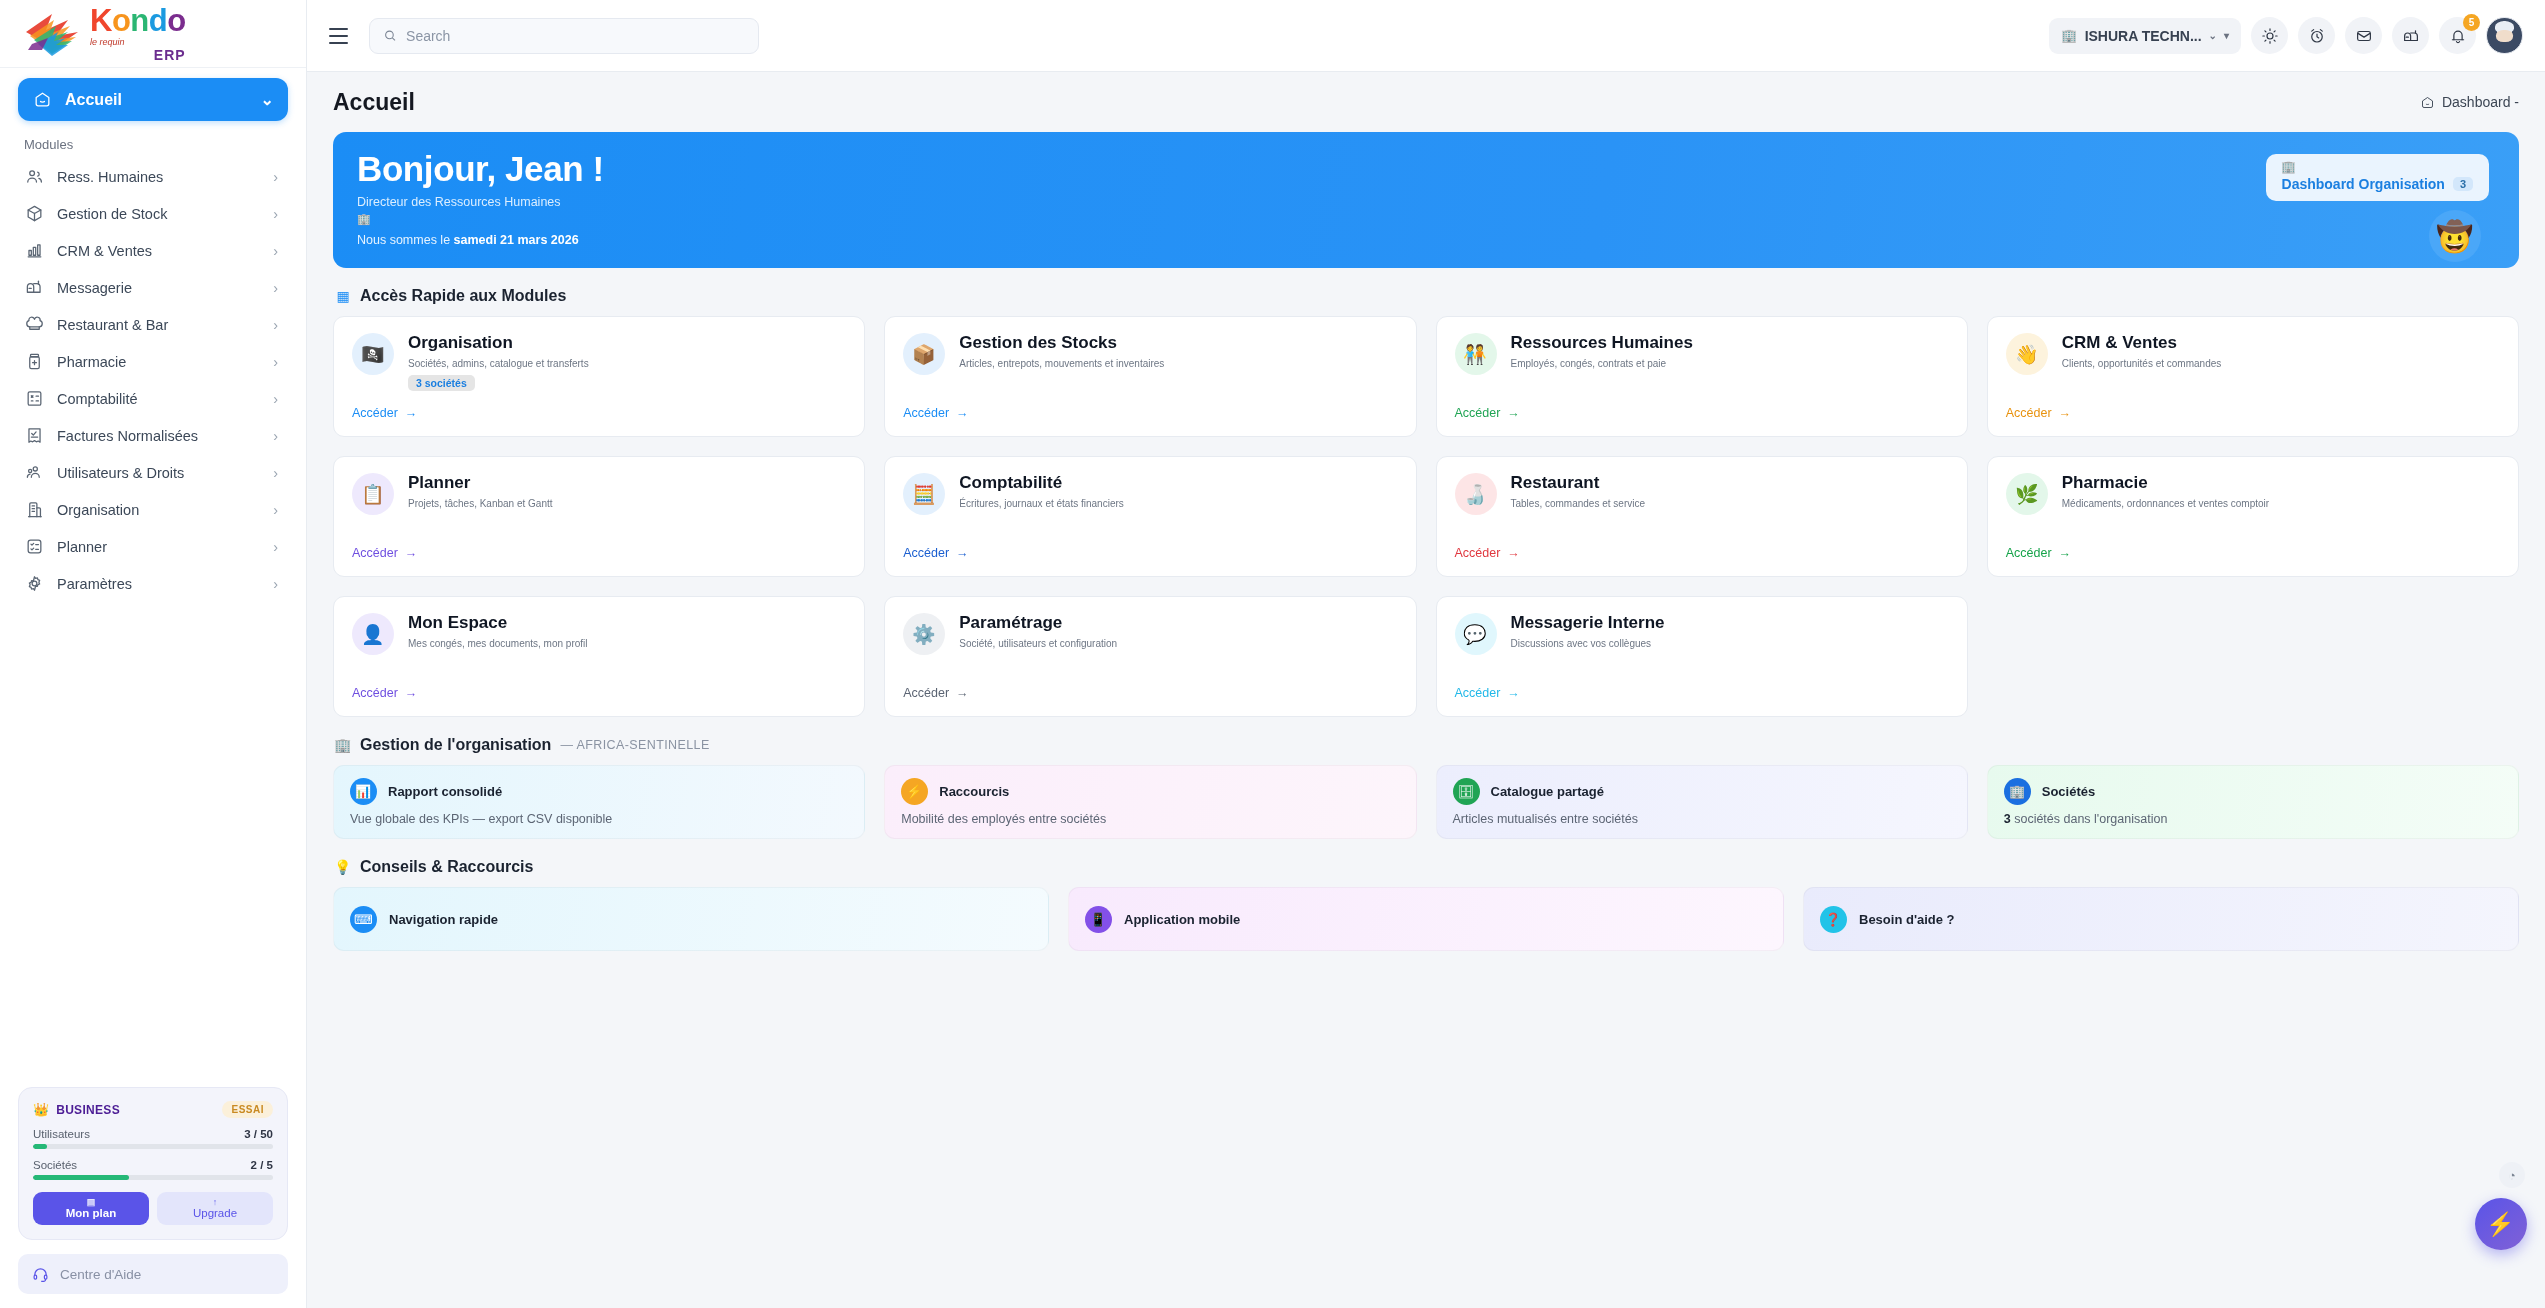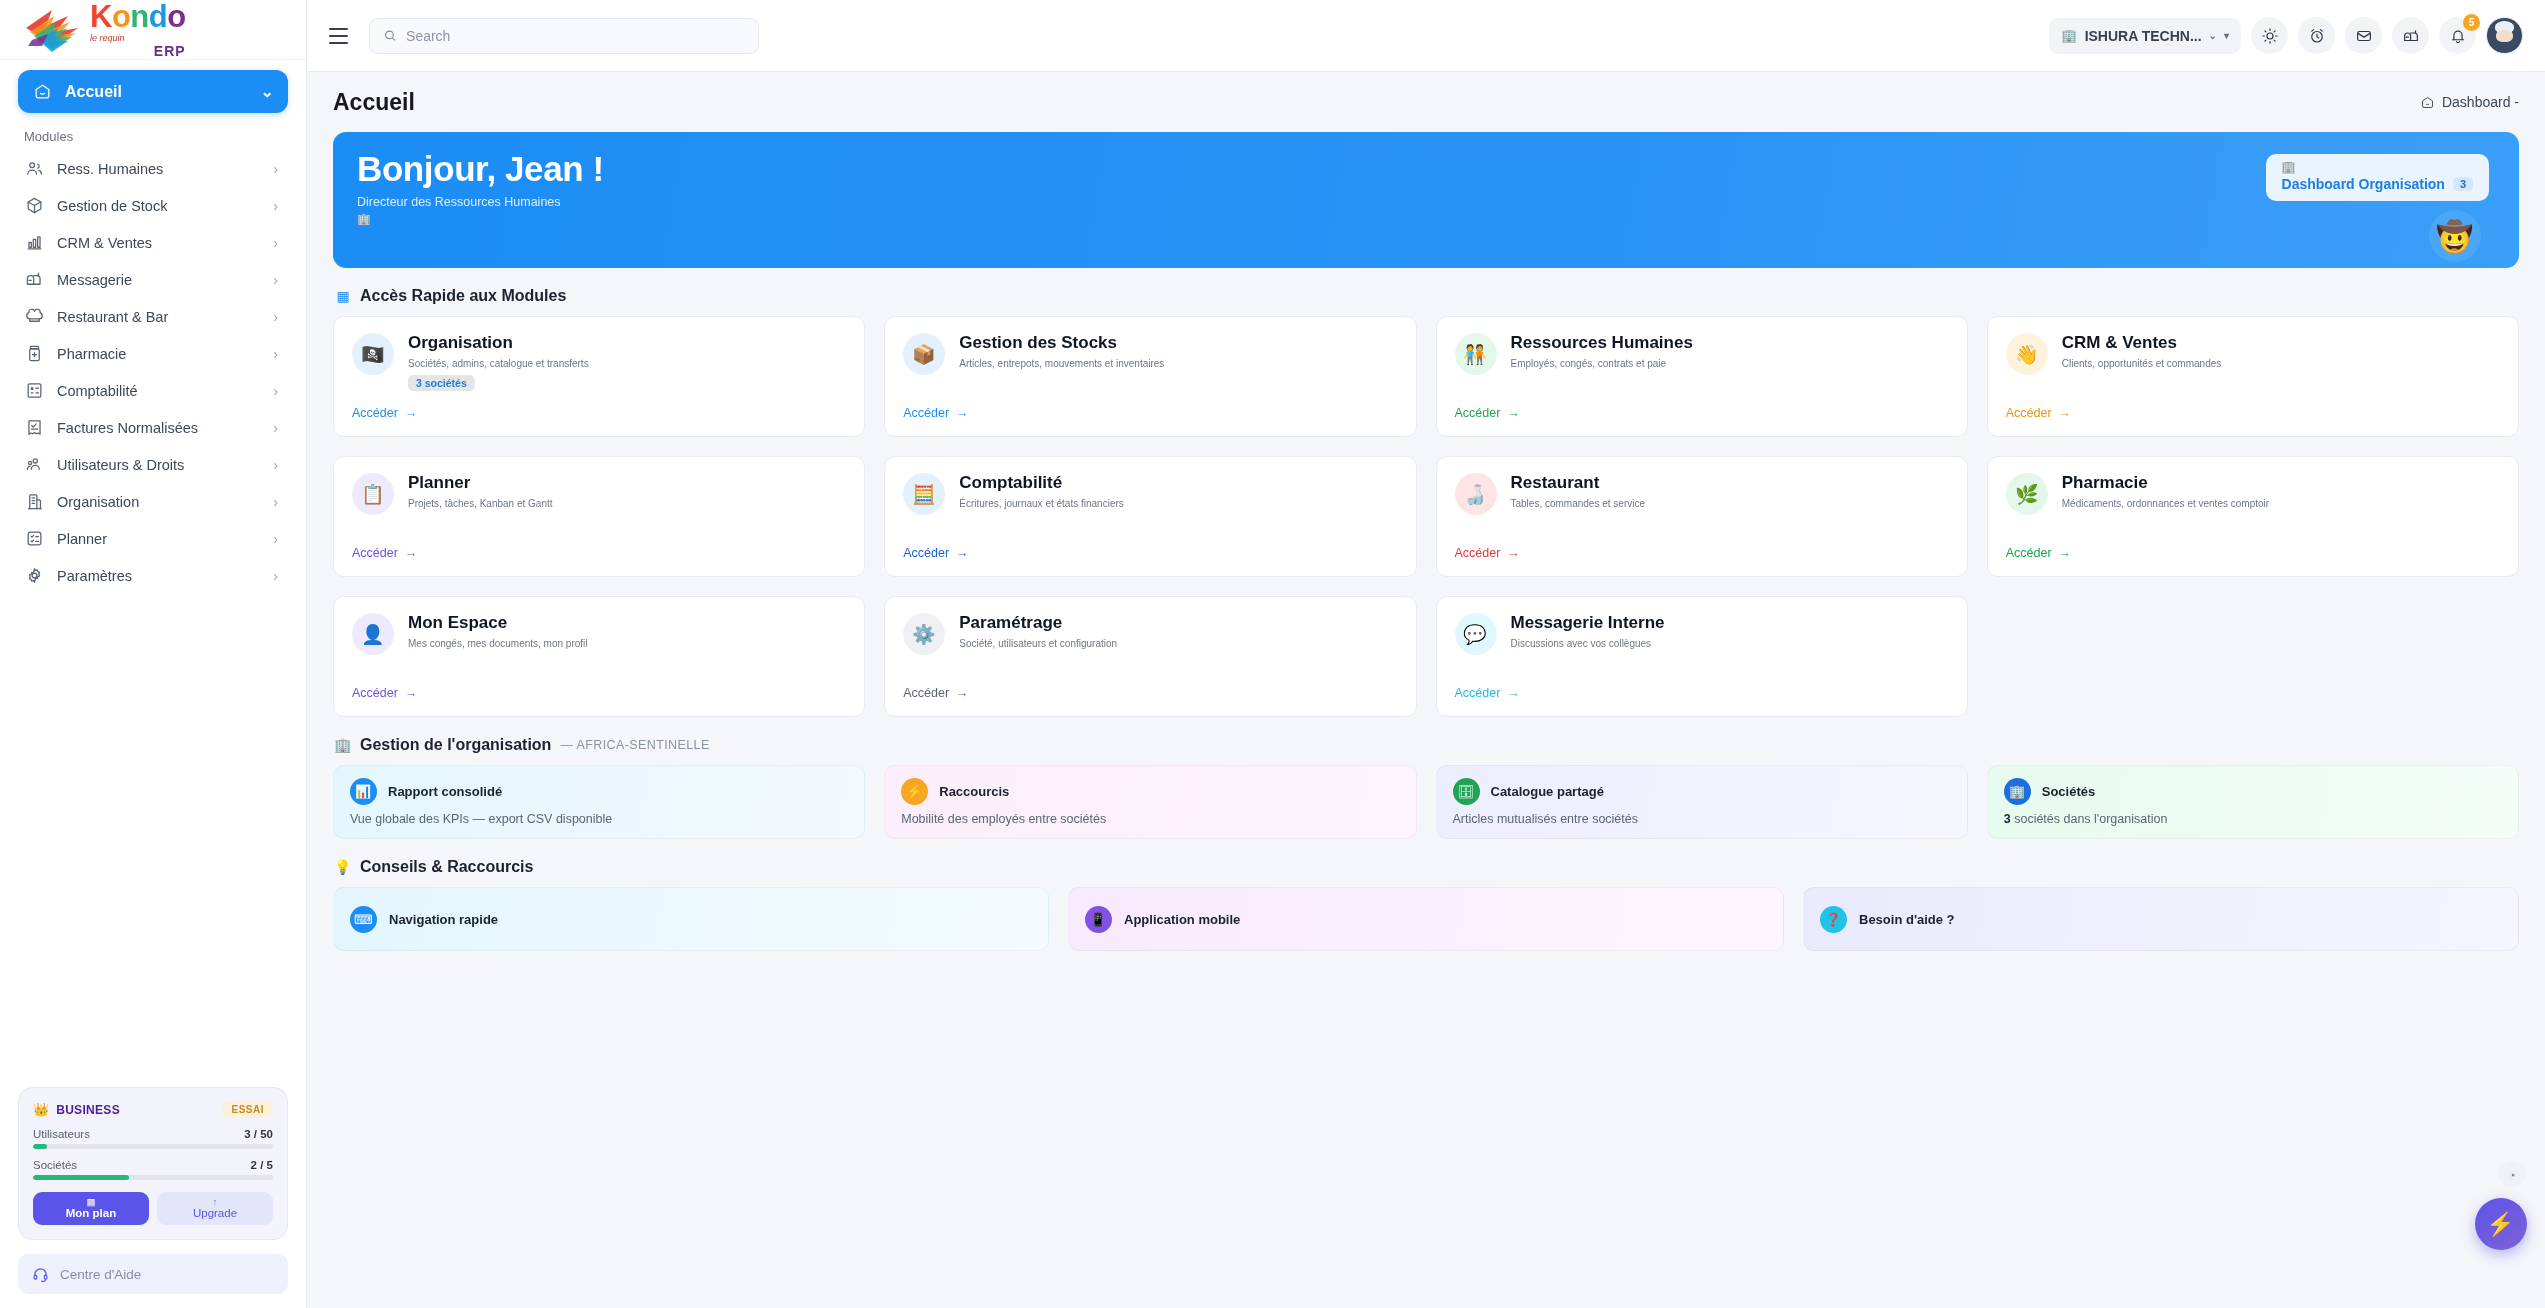--- a/index.html
+++ b/index.html
@@ -14,21 +14,21 @@
   .app { display: flex; width: 2545px; height: 1308px; }
 
   
   .sidebar {
     width: 307px; height: 1308px; background: #ffffff;
     border-right: 1px solid #e8ecf1;
     display: flex; flex-direction: column;
     flex: 0 0 307px;
   }
   .brand {
-    height: 60px; display: flex; align-items: center;
+    height: 68px; display: flex; align-items: center;
     padding-left: 22px; border-bottom: 1px solid #eef1f5;
     gap: 6px;
   }
   .brand-mark { width: 62px; height: 48px; flex: 0 0 62px; }
   .brand-word { display: flex; flex-direction: column; line-height: 1; }
   .brand-kondo { font-size: 31px; font-weight: 700; letter-spacing: -0.5px; }
   .brand-kondo span:nth-child(1){color:#f0462d}
   .brand-kondo span:nth-child(2){color:#f7941d}
   .brand-kondo span:nth-child(3){color:#2bb673}
   .brand-kondo span:nth-child(4){color:#1b9ae0}
@@ -523,20 +523,23 @@
           <span>Dashboard  -</span>
         </div>
       </div>
 
       <section class="hero">
         <h1>Bonjour, Jean !</h1>
         <div class="role">Directeur des Ressources Humaines</div>
         <div class="orgline">
           <span class="b">🏢</span>
         </div>
+        <div class="dateline">
+          <span>Nous sommes le </span><b>samedi 21 mars 2026</b>
+        </div>
 
         <div class="hero-btn">
           <div class="ico">🏢</div>
           <div class="lbl">
             <span>Dashboard Organisation</span>
             <span class="cnt">3</span>
           </div>
         </div>
         <div class="hero-face">
             <span>🤠</span>

